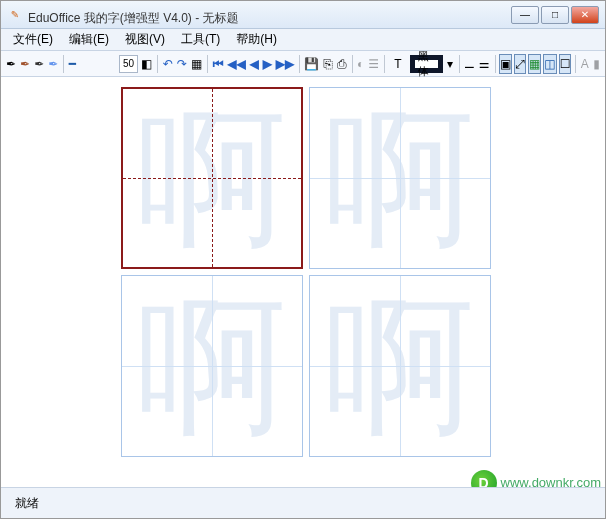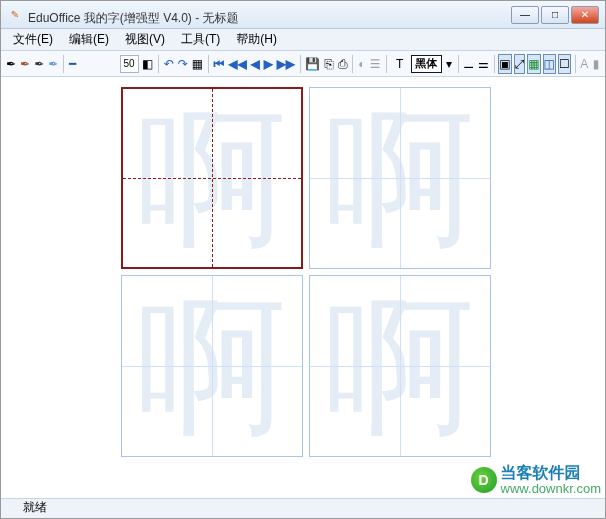--- a/index.html
+++ b/index.html
@@ -89,27 +89,26 @@
   padding: 0 3px;
   background: #fff;
   margin-left: 40px;
 }
 .font-label {
   padding: 0 6px;
 }
 .font-select {
   width: 60px;
   height: 18px;
-  border: 1px solid #0f172a;
+  border: 5px solid #0f172a;
   background: #fff;
   font-size: 11px;
   padding: 0 3px;
   display: flex;
   align-items: center;
-  font-weight: bold;
 }
 .canvas-area {
   position: absolute;
   top: 76px;
   left: 0;
   right: 0;
   bottom: 22px;
   background: #fff;
   overflow: hidden;
 }
@@ -150,25 +149,26 @@
   align-items: center;
   justify-content: center;
   font-size: 150px;
   font-family: SimHei, "黑体", sans-serif;
   color: #e4ecf6;
   line-height: 1;
 }
 .statusbar {
   position: absolute;
   bottom: 0; left: 0; right: 0;
-  height: 20px;
+  height: 31px;
   background: #eef3fa;
   border-top: 1px solid #c8d4e4;
   display: flex;
-  padding: 0 22px;
+  align-items: center;
+  padding: 0 14px;
 }
 .watermark {
   position: absolute;
   right: 4px;
   bottom: 22px;
   display: flex;
   align-items: center;
   gap: 4px;
   font-size: 14px;
 }
@@ -271,20 +271,19 @@
       <span class="char">啊</span>
       <div class="cross-h"></div>
       <div class="cross-v"></div>
     </div>
   </div>
 </div>
 
 <div class="watermark">
   <div class="wm-logo">D</div>
   <div class="wm-text">
-    <span class="wm-cn">当客软件园</span>
     <span class="wm-url">www.downkr.com</span>
   </div>
 </div>
 
 <div class="statusbar">
   <span>就绪</span>
 </div>
 
 </body></html>

